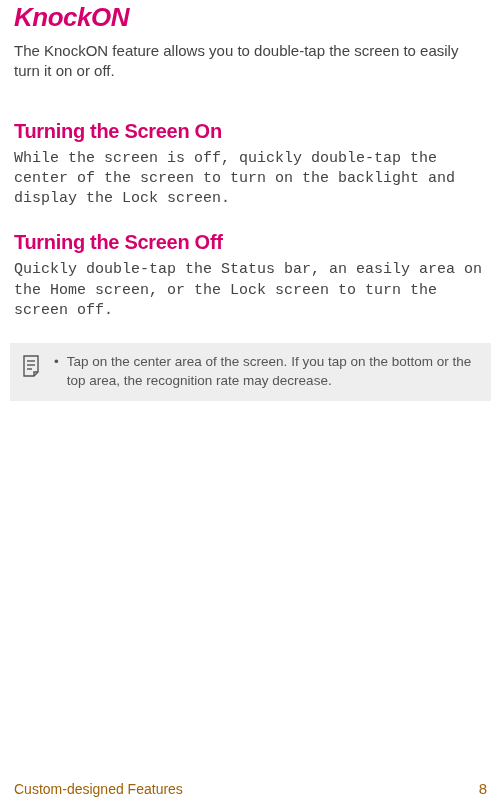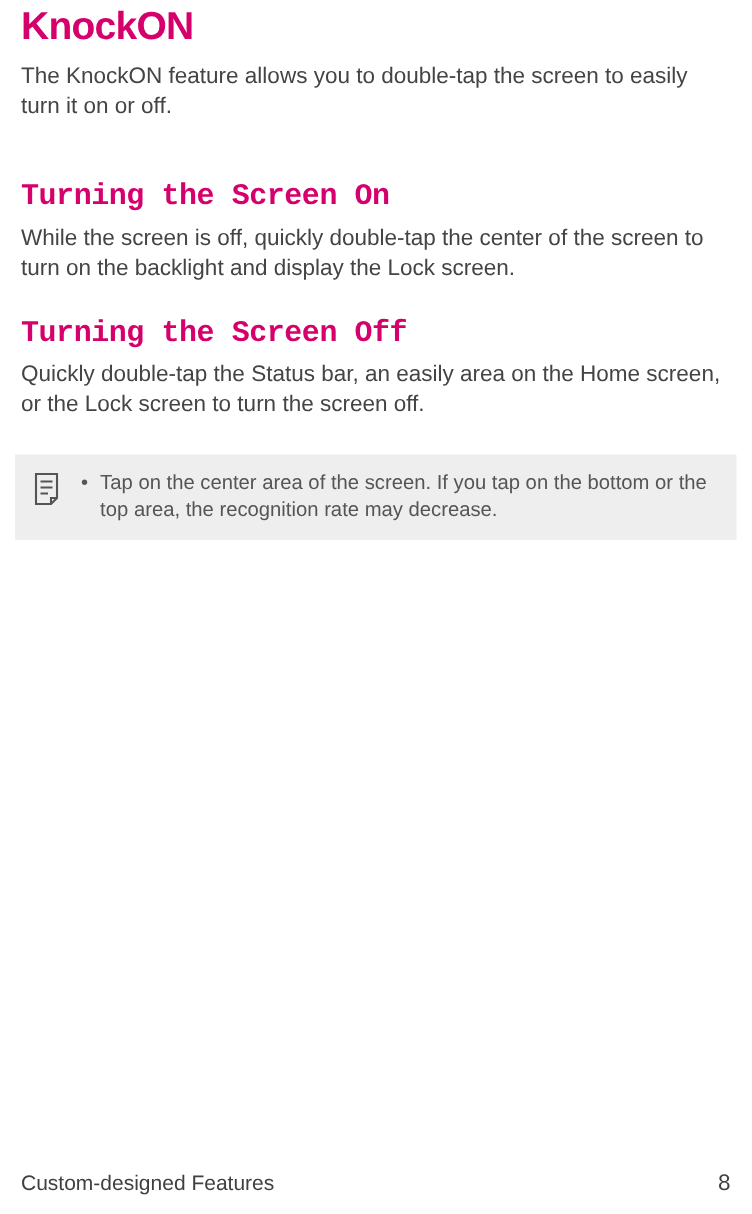--- a/index.html
+++ b/index.html
@@ -16,40 +16,41 @@
       padding: 0 14px;
       color: #333333;
     }
     .h1 {
       color: #d6006c;
       font-size: 26px;
       font-weight: bold;
       margin-top: 2px;
       margin-bottom: 8px;
       letter-spacing: -0.5px;
+      font-style: italic;
     }
     .intro-text {
       font-size: 15px;
       line-height: 1.35;
       color: #444444;
       margin-bottom: 38px;
     }
     .h2 {
       color: #d6006c;
       font-size: 20px;
       font-weight: bold;
       margin-bottom: 6px;
       letter-spacing: -0.3px;
-      font-family: Liberation Mono, monospace;
     }
     .section-text {
       font-size: 15px;
       line-height: 1.35;
       color: #444444;
       margin-bottom: 22px;
+      font-family: Liberation Mono, monospace;
     }
     .note-box {
       background: #eeeeee;
       margin: 0 -4px;
       padding: 10px 12px 10px 10px;
       display: flex;
       align-items: flex-start;
       gap: 12px;
     }
     .note-icon {
@@ -80,21 +81,21 @@
     }
     .footer {
       position: absolute;
       bottom: 12px;
       left: 14px;
       right: 14px;
       display: flex;
       justify-content: space-between;
       align-items: baseline;
       font-size: 14px;
-      color: #404040;
+      color: #a16207;
     }
     .footer-right {
       font-size: 15px;
     }
   </style>
 </head>
 <body>
 
 <h1 class="h1">KnockON</h1>
 <p class="intro-text">The KnockON feature allows you to double-tap the screen to easily turn it on or off.</p>

